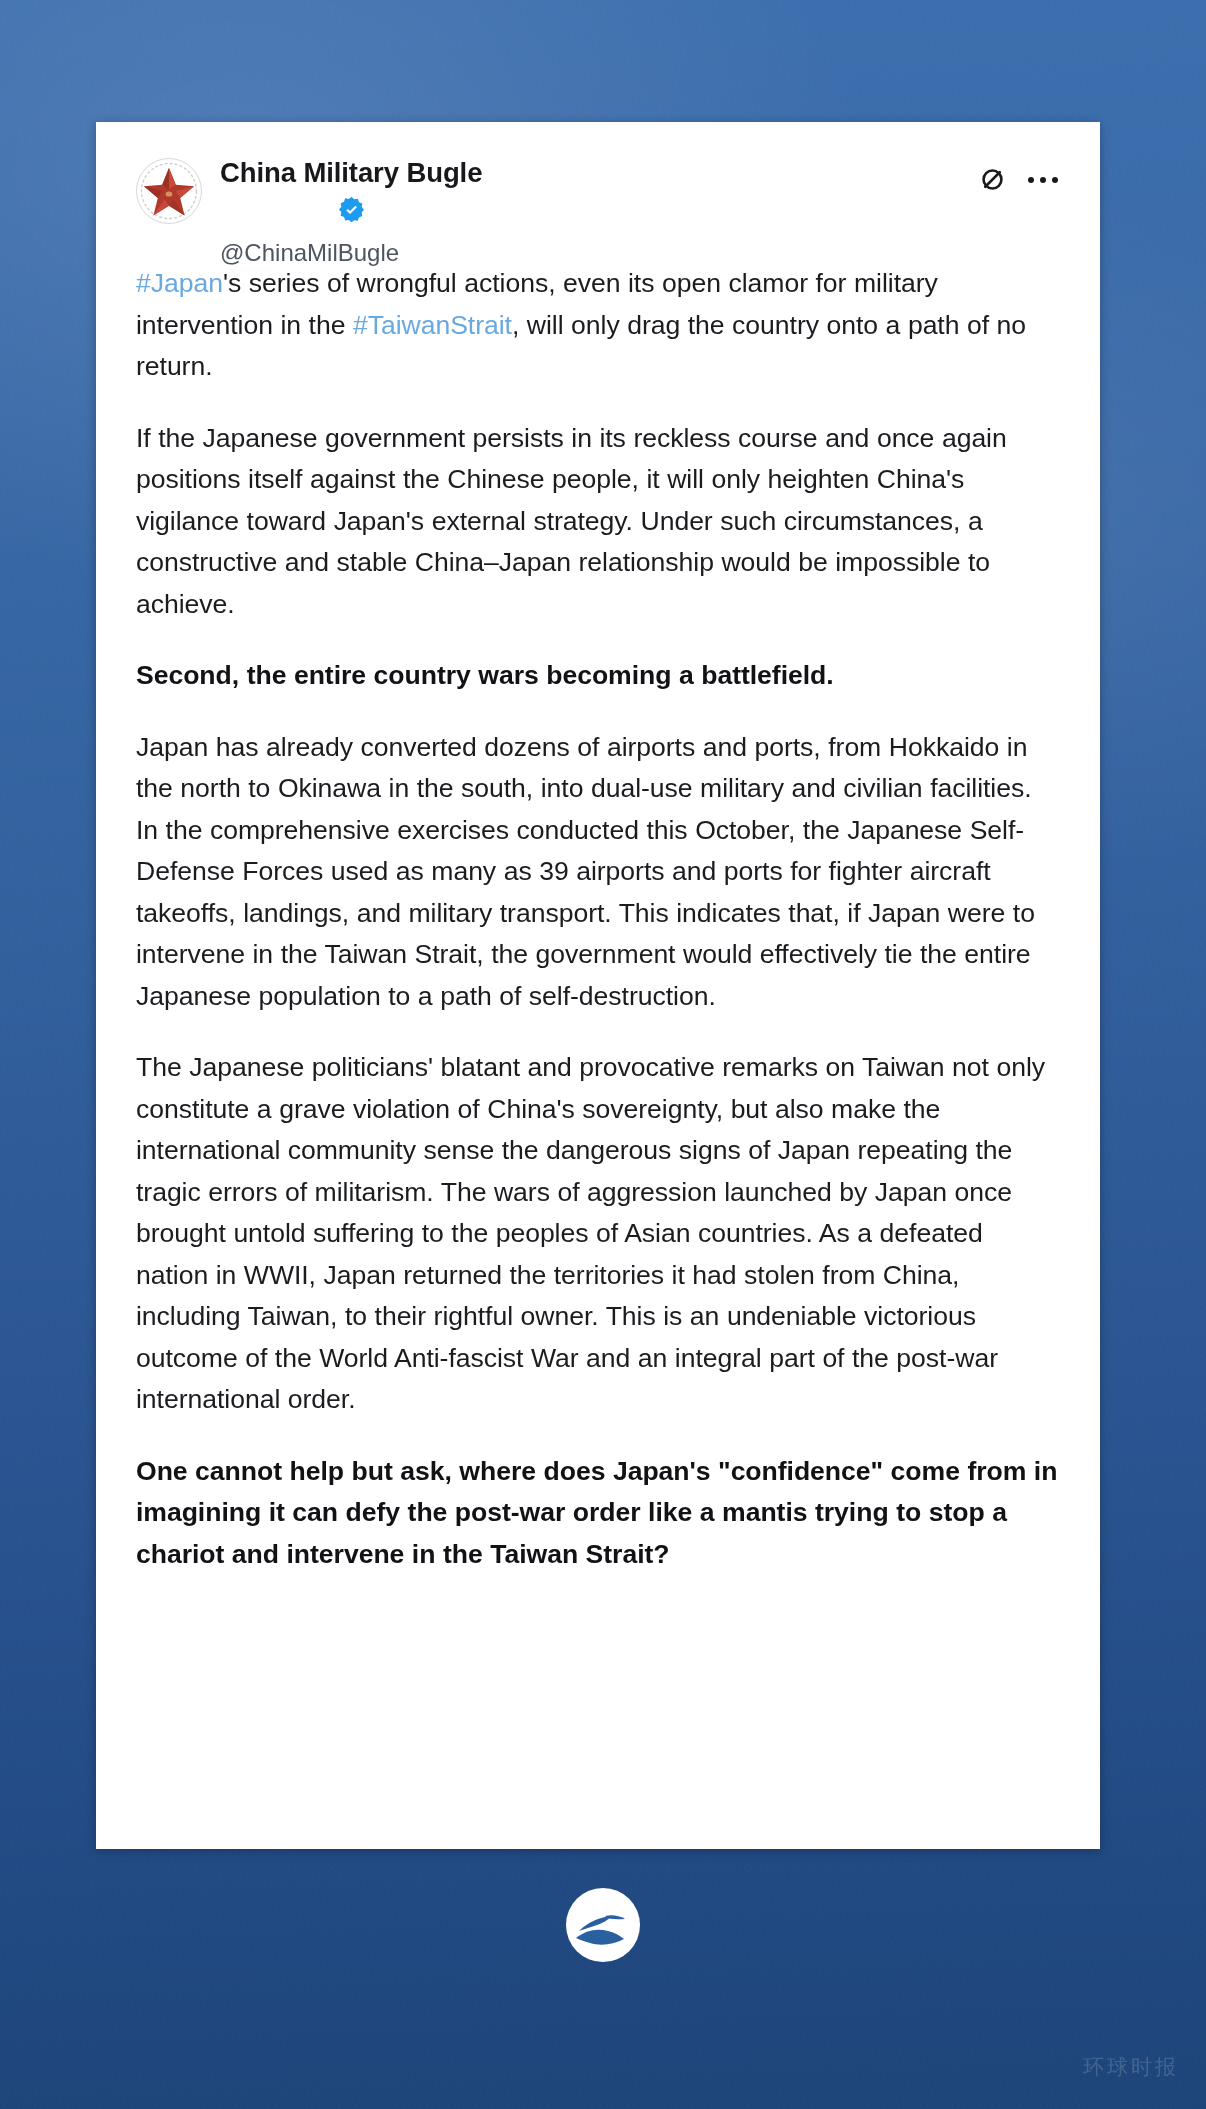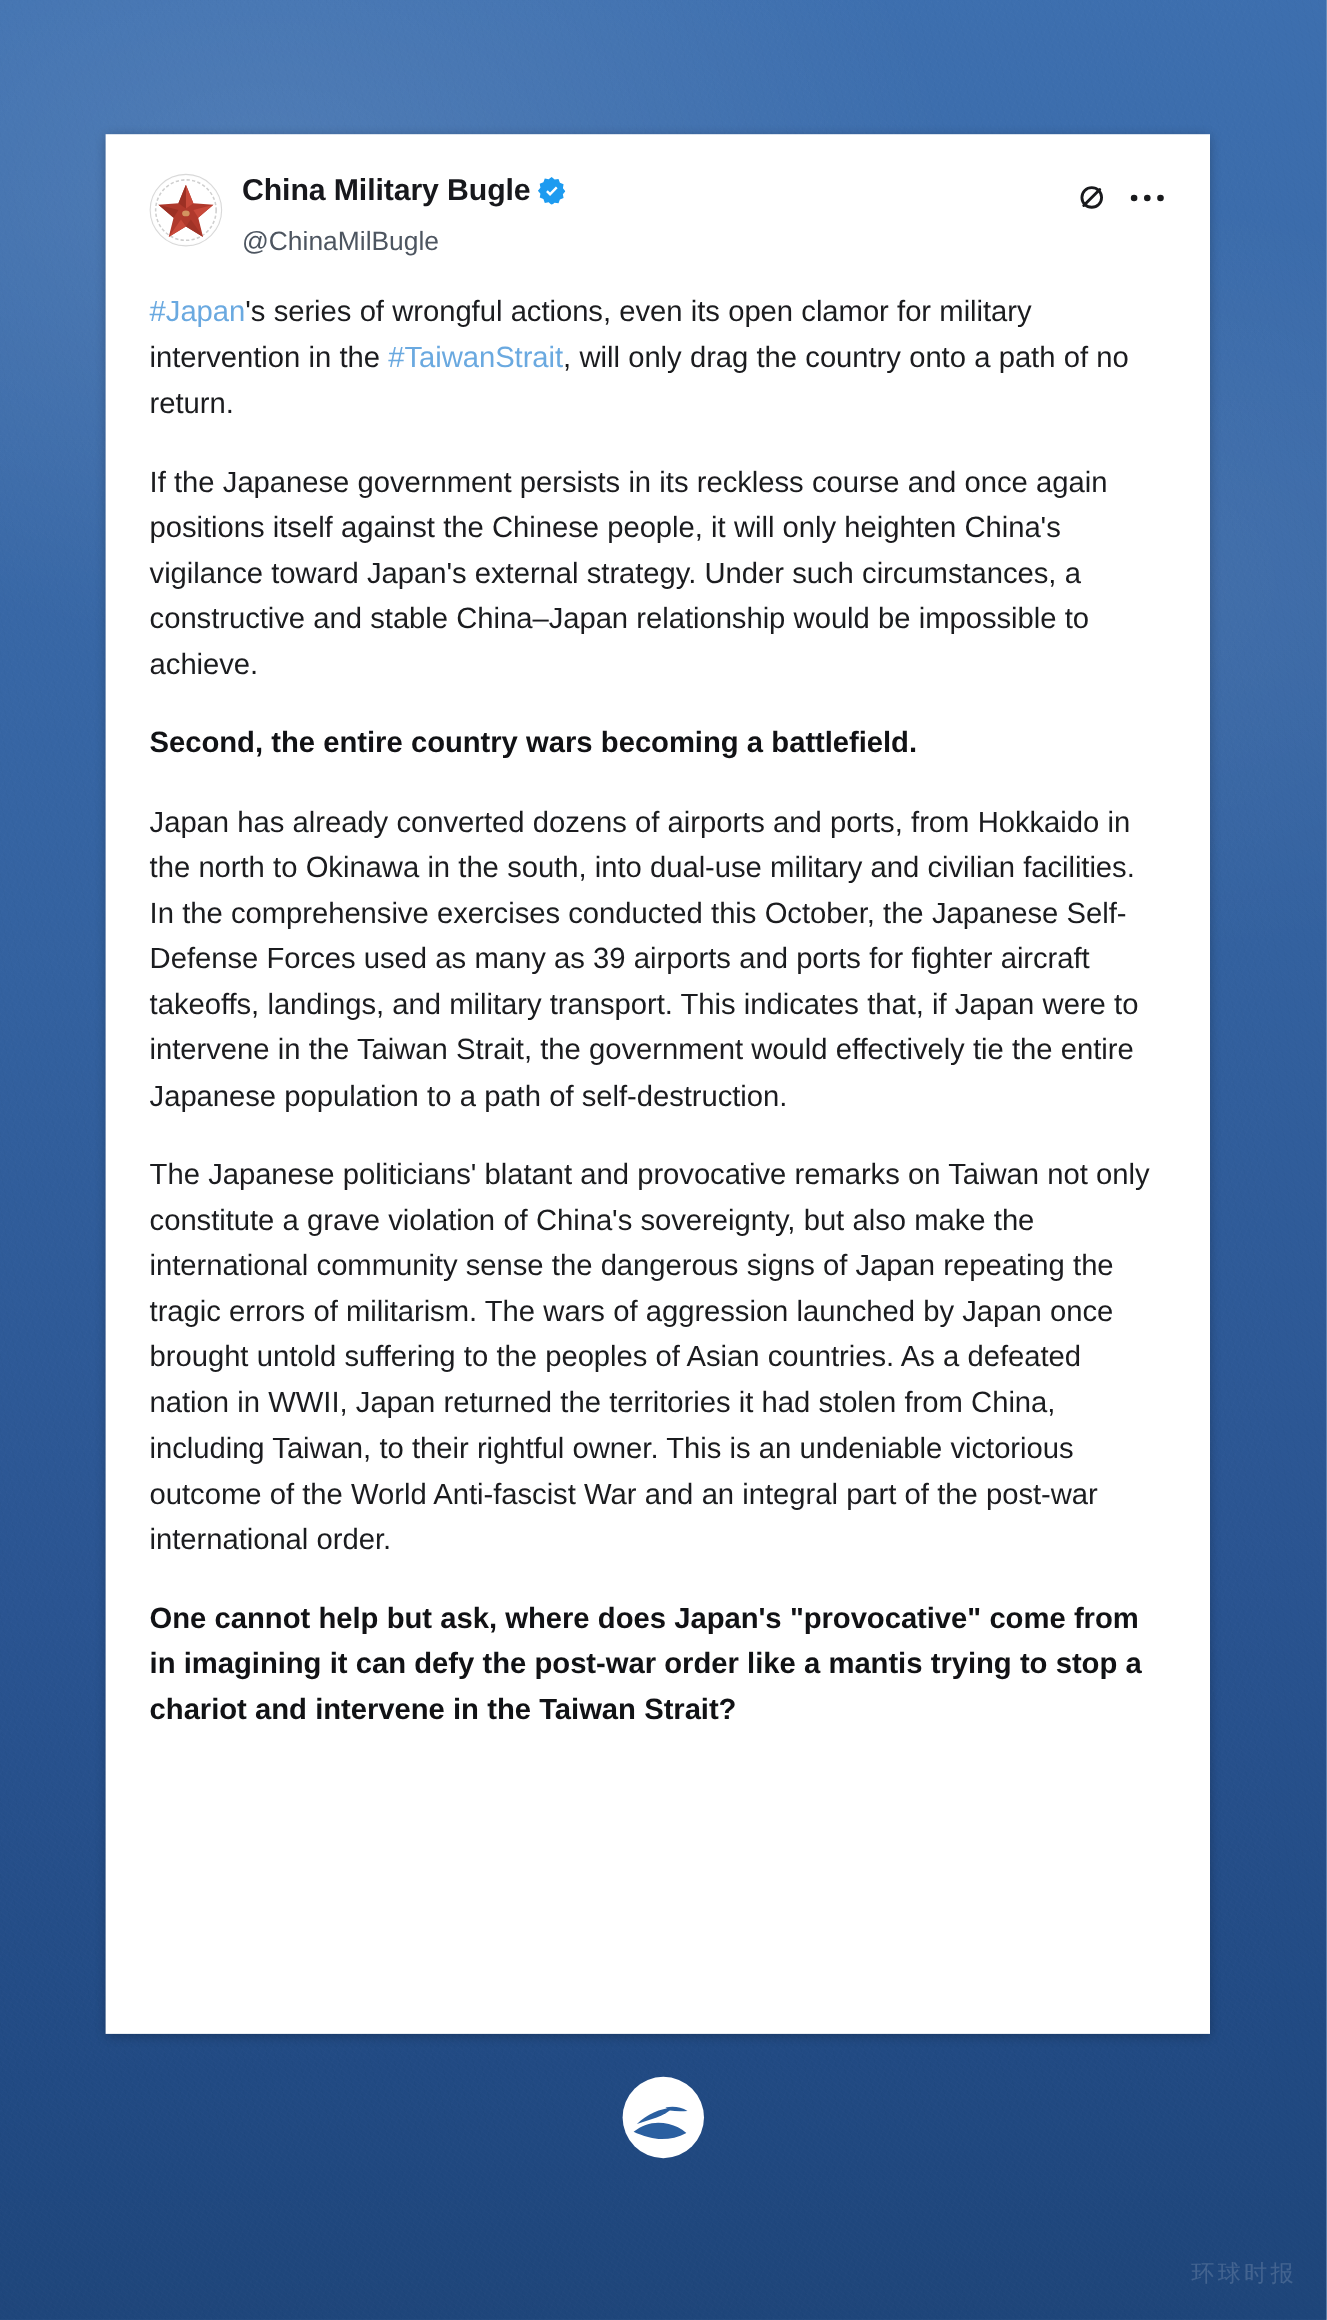--- a/index.html
+++ b/index.html
@@ -76,20 +76,21 @@
     margin-left: 18px;
     display: flex;
     flex-direction: column;
     justify-content: flex-start;
     padding-top: 1px;
   }
   .name-row {
     display: flex;
     align-items: center;
     gap: 7px;
+    flex-direction: column;
   }
   .display-name {
     font-size: 27.5px;
     font-weight: bold;
     color: #17181c;
     letter-spacing: -0.1px;
     line-height: 1.15;
   }
   .verified-badge {
     display: inline-flex;
@@ -271,21 +272,21 @@
 
       <p class="para">If the Japanese government persists in its reckless course and once again positions itself against the Chinese people, it will only heighten China's vigilance toward Japan's external strategy. Under such circumstances, a constructive and stable China–Japan relationship would be impossible to achieve.</p>
 
       <p class="para bold">Second, the entire country wars becoming a battlefield.</p>
 
       <p class="para">Japan has already converted dozens of airports and ports, from Hokkaido in the north to Okinawa in the south, into dual-use military and civilian facilities. In the comprehensive exercises conducted this October, the Japanese Self-Defense Forces used as many as 39 airports and ports for fighter aircraft takeoffs, landings, and military transport. This indicates that, if Japan were to intervene in the Taiwan Strait, the government would effectively tie the entire Japanese population to a path of self-destruction.</p>
 
 
       <p class="para">The Japanese politicians' blatant and provocative remarks on Taiwan not only constitute a grave violation of China's sovereignty, but also make the international community sense the dangerous signs of Japan repeating the tragic errors of militarism. The wars of aggression launched by Japan once brought untold suffering to the peoples of Asian countries. As a defeated nation in WWII, Japan returned the territories it had stolen from China, including Taiwan, to their rightful owner. This is an undeniable victorious outcome of the World Anti-fascist War and an integral part of the post-war international order.</p>
 
-      <p class="para bold last">One cannot help but ask, where does Japan's "provocative" come from in imagining it can defy the post-war order like a mantis trying to stop a chariot and intervene in the Taiwan Strait?</p>
+      <p class="para bold last">One cannot help but ask, where does Japan's "confidence" come from in imagining it can defy the post-war order like a mantis trying to stop a chariot and intervene in the Taiwan Strait?</p>
     </div>
   </div>
 
   <div id="footer-logo">
     <span class="logo-mark">
       <svg viewBox="0 0 78 78" width="78" height="78">
         <circle cx="39" cy="39" r="37" fill="#ffffff"></circle>
         <path d="M12 52 C22 44 33 42 44 45 C50 46.5 55 49 60 53 C49 59 36 60 26 57 C20 55.4 15.5 53.8 12 52 Z" fill="#2a5fa0"></path>
         <path d="M15 45 C24 36 36 31 48 30 C44 34 39 37 33 39 C27 41 21 43 15 45 Z" fill="#2a5fa0"></path>
         <path d="M41 30 C48 28.5 55 29.5 61 33 C56 33.5 50 33.5 45 32.6 Z" fill="#2a5fa0"></path>

